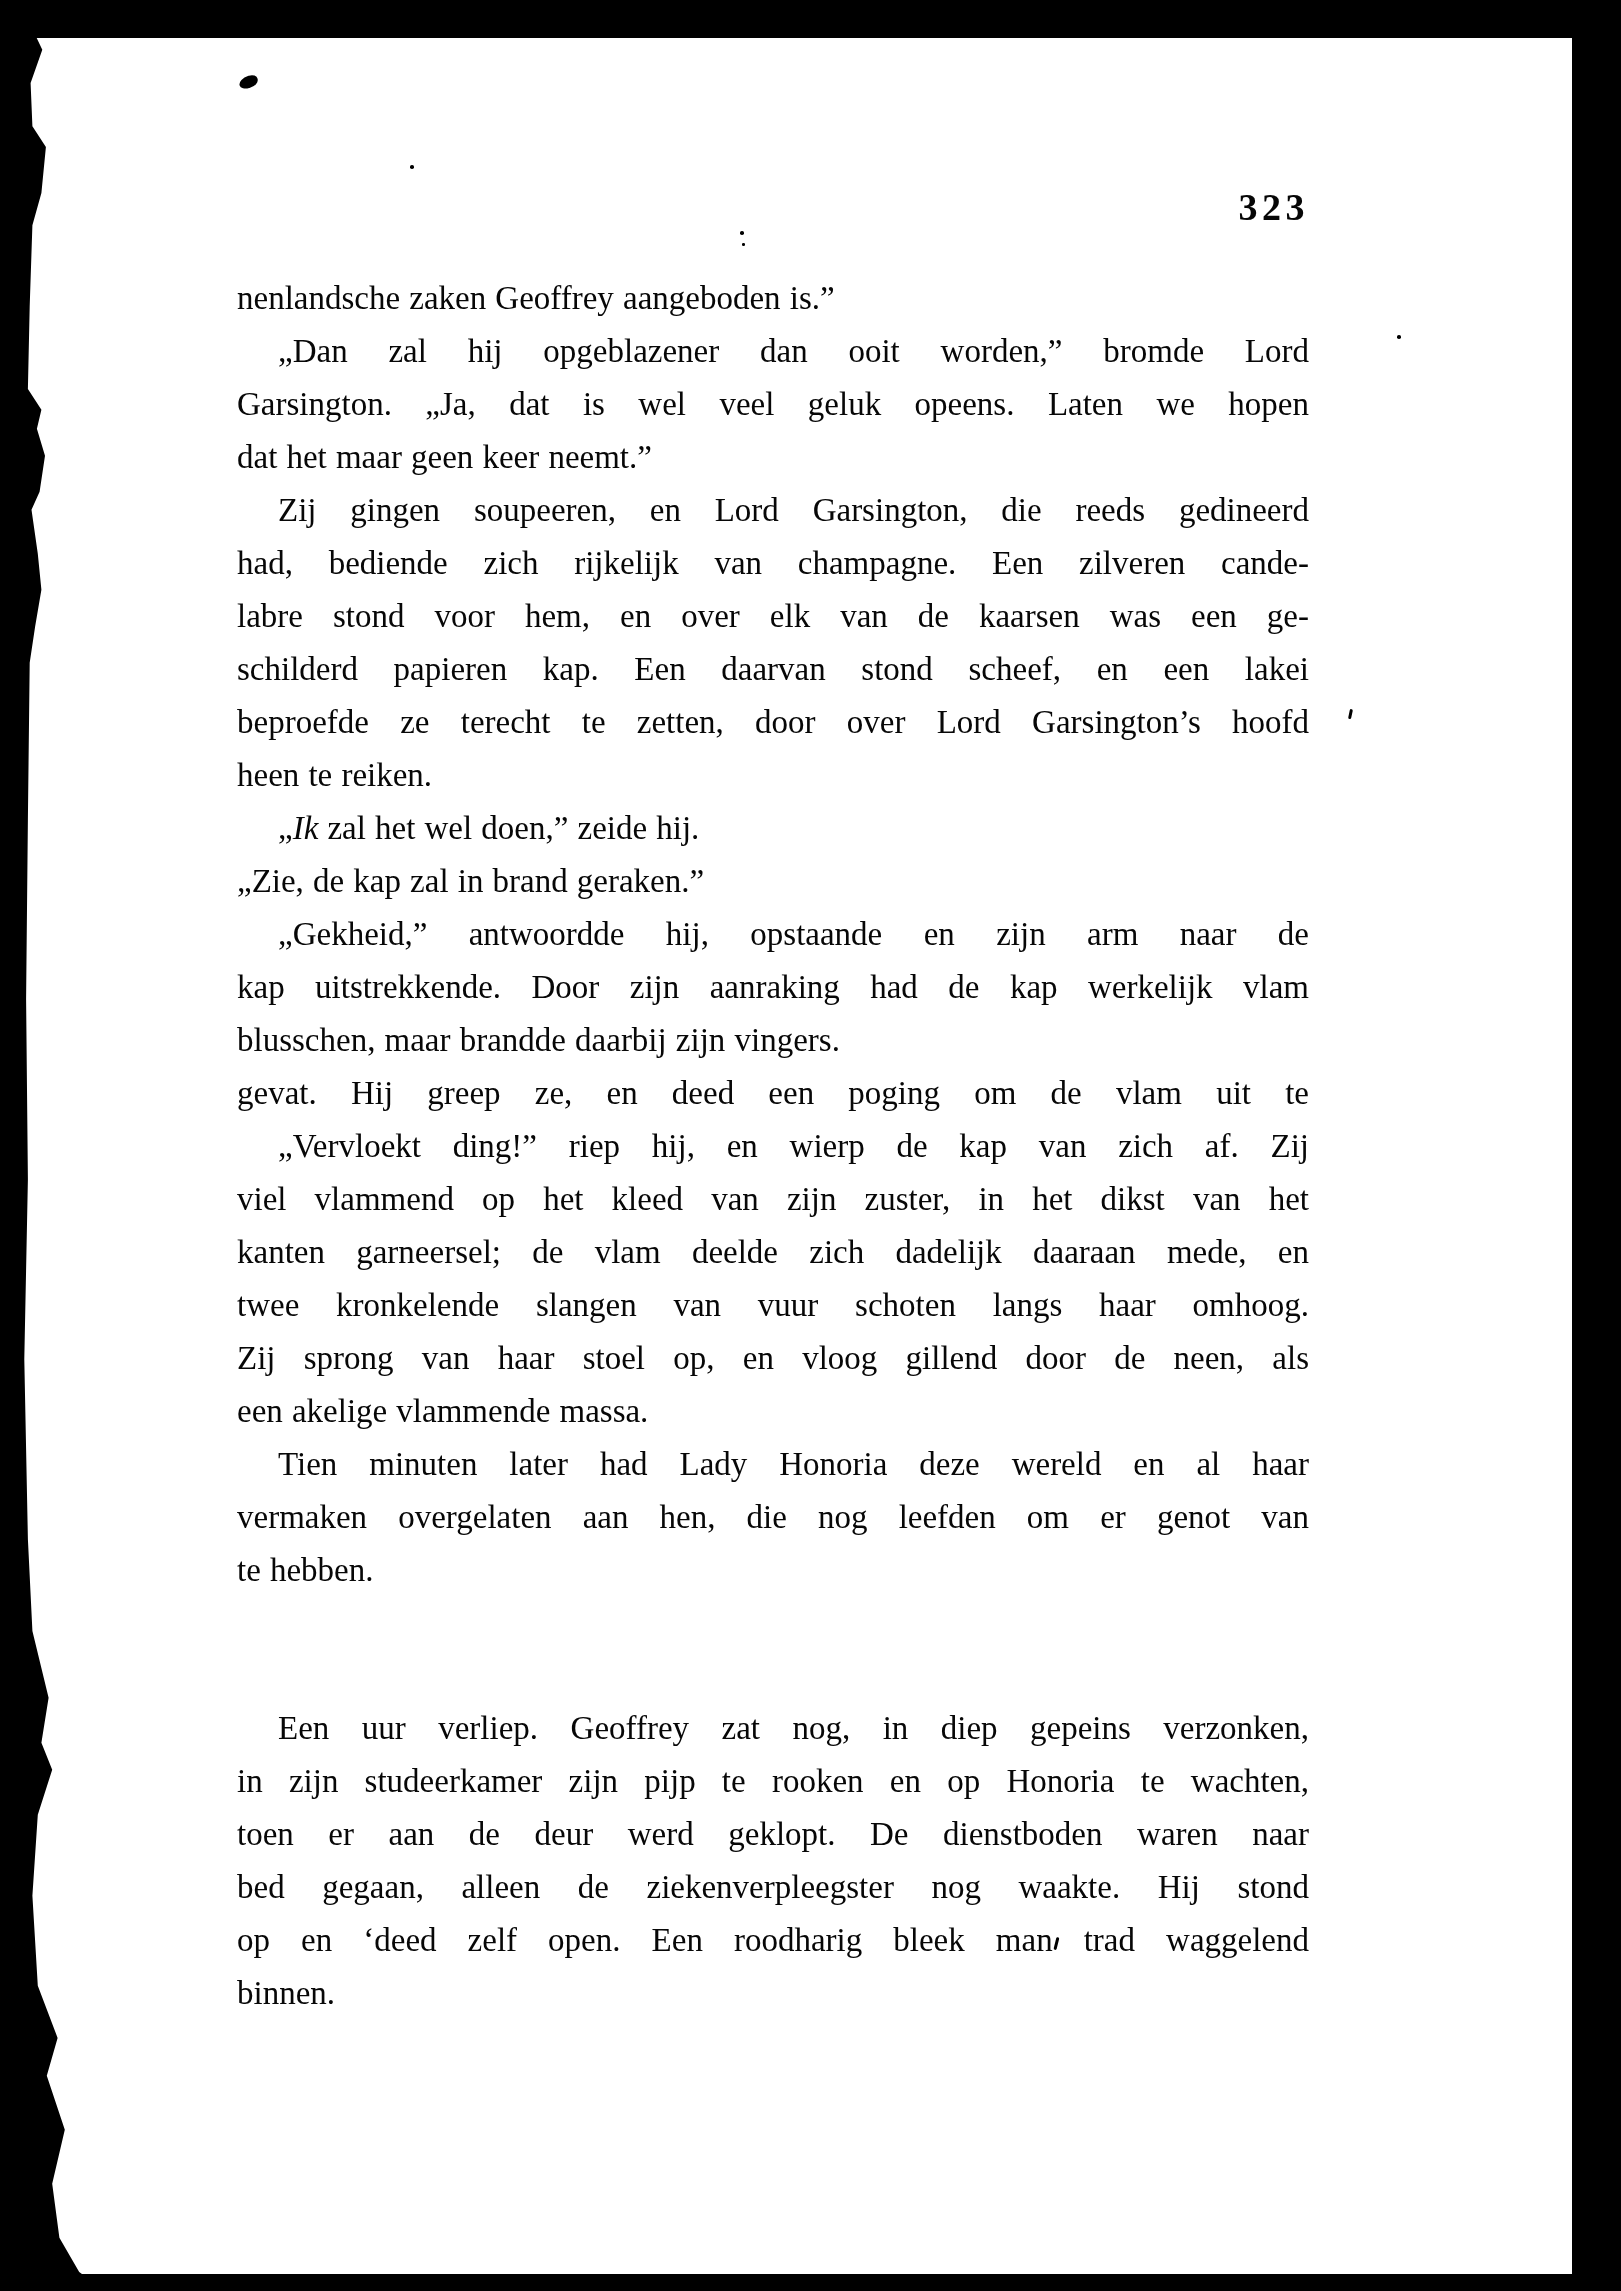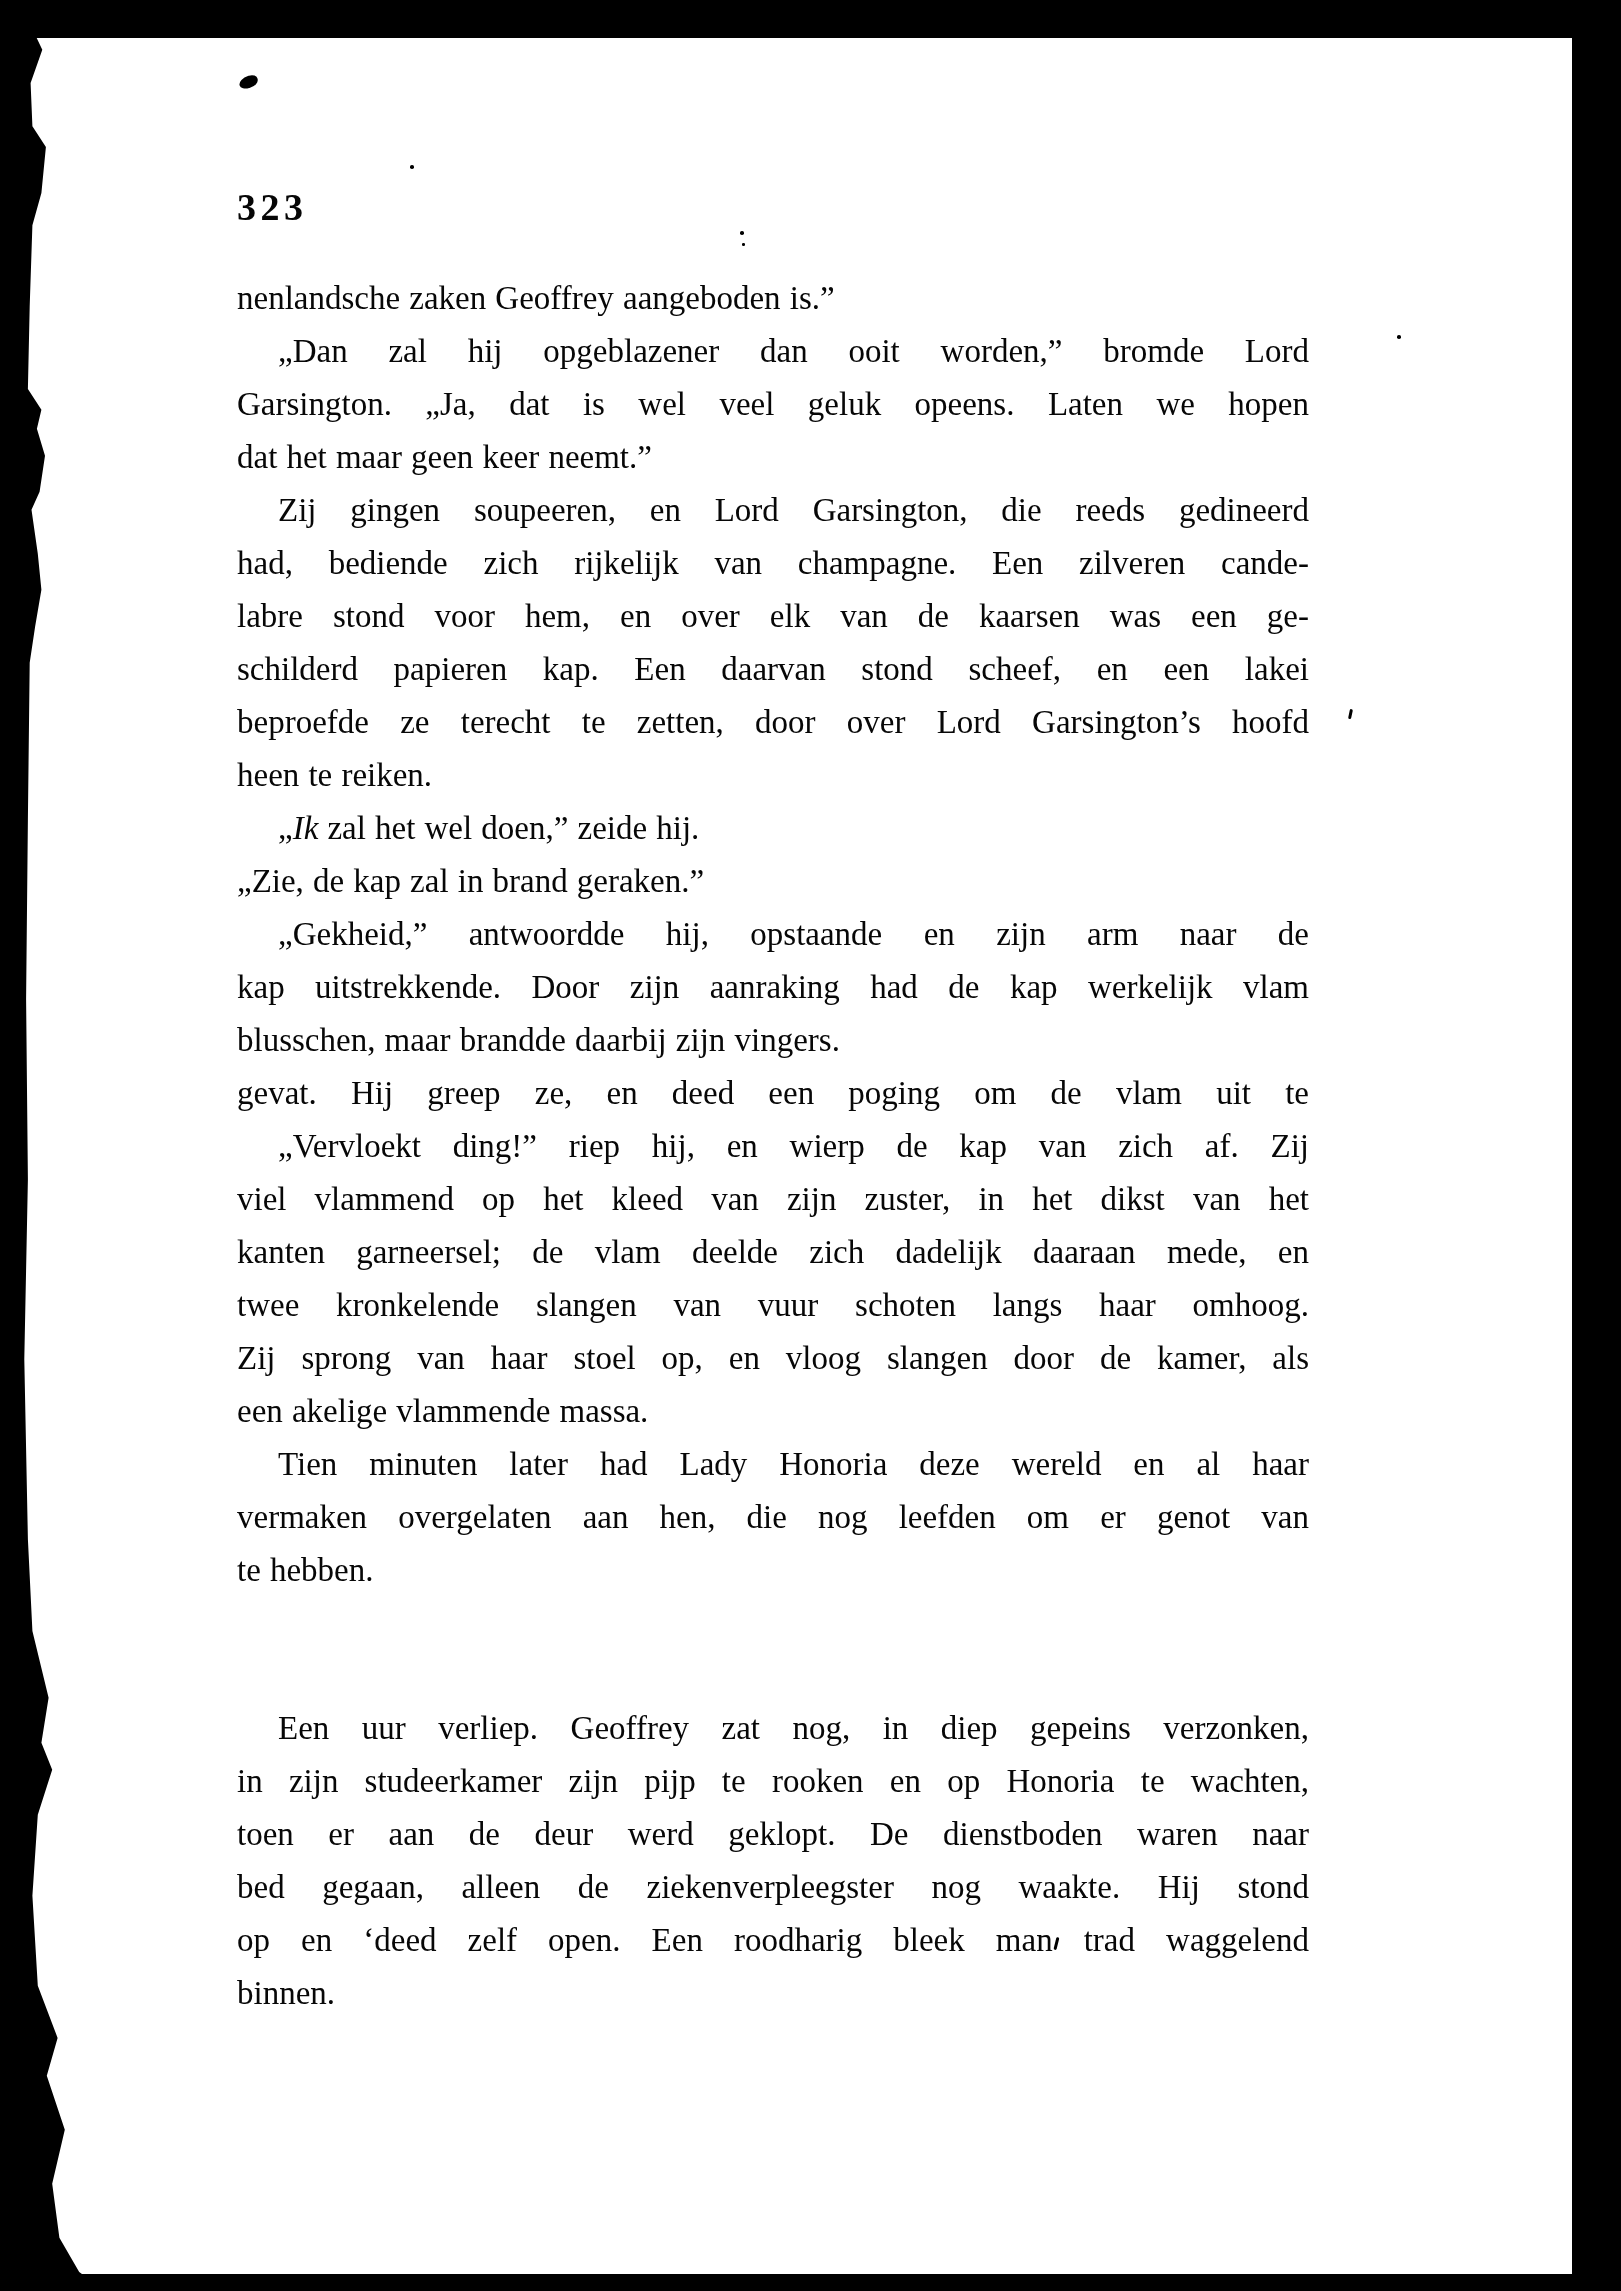--- a/index.html
+++ b/index.html
@@ -17,21 +17,21 @@
   }
   
   .bar-top    { position:absolute; left:0;   top:0;    width:1621px; height:38px;  background:#000; }
   .bar-right  { position:absolute; left:1572px; top:0; width:50px;   height:2292px; background:#000; }
   .bar-bottom { position:absolute; left:0;   top:2274px; width:1621px; height:18px; background:#000; }
   .binding-svg{ position:absolute; left:0; top:0; }
 
   
   .pagenum {
     position:absolute; left:237px; top:185px; width:1072px;
-    text-align:left;
+    text-align:right;
     font-size:38px; font-weight:bold; letter-spacing:4.5px;
     color:#060606;
   }
 
   
   .textblock {
     position:absolute; left:237px; top:272px; width:1072px;
   }
   .line {
     font-size:33px;
@@ -96,21 +96,21 @@
       <div class="line end indent"><span>„</span><span class="it">Ik</span><span> zal het wel doen,” zeide hij.</span></div>
       <div class="line end">„Zie, de kap zal in brand geraken.”</div>
       <div class="line indent">„Gekheid,” antwoordde hij, opstaande en zijn arm naar de</div>
       <div class="line">kap uitstrekkende. Door zijn aanraking had de kap werkelijk vlam</div>
       <div class="line end">blusschen, maar brandde daarbij zijn vingers.</div>
       <div class="line">gevat. Hij greep ze, en deed een poging om de vlam uit te</div>
       <div class="line indent">„Vervloekt ding!” riep hij, en wierp de kap van zich af. Zij</div>
       <div class="line">viel vlammend op het kleed van zijn zuster, in het dikst van het</div>
       <div class="line">kanten garneersel; de vlam deelde zich dadelijk daaraan mede, en</div>
       <div class="line">twee kronkelende slangen van vuur schoten langs haar omhoog.</div>
-      <div class="line">Zij sprong van haar stoel op, en vloog slangen door de kamer, als</div>
+      <div class="line">Zij sprong van haar stoel op, en vloog gillend door de neen, als</div>
       <div class="line end">een akelige vlammende massa.</div>
       <div class="line indent">Tien minuten later had Lady Honoria deze wereld en al haar</div>
       <div class="line">vermaken overgelaten aan hen, die nog leefden om er genot van</div>
       <div class="line end">te hebben.</div>
       <div class="line indent gap">Een uur verliep. Geoffrey zat nog, in diep gepeins verzonken,</div>
       <div class="line">in zijn studeerkamer zijn pijp te rooken en op Honoria te wachten,</div>
       <div class="line">toen er aan de deur werd geklopt. De dienstboden waren naar</div>
       <div class="line">bed gegaan, alleen de ziekenverpleegster nog waakte. Hij stond</div>
       <div class="line">op en ‘deed zelf open. Een roodharig bleek man trad waggelend</div>
       <div class="line end">binnen.</div>

